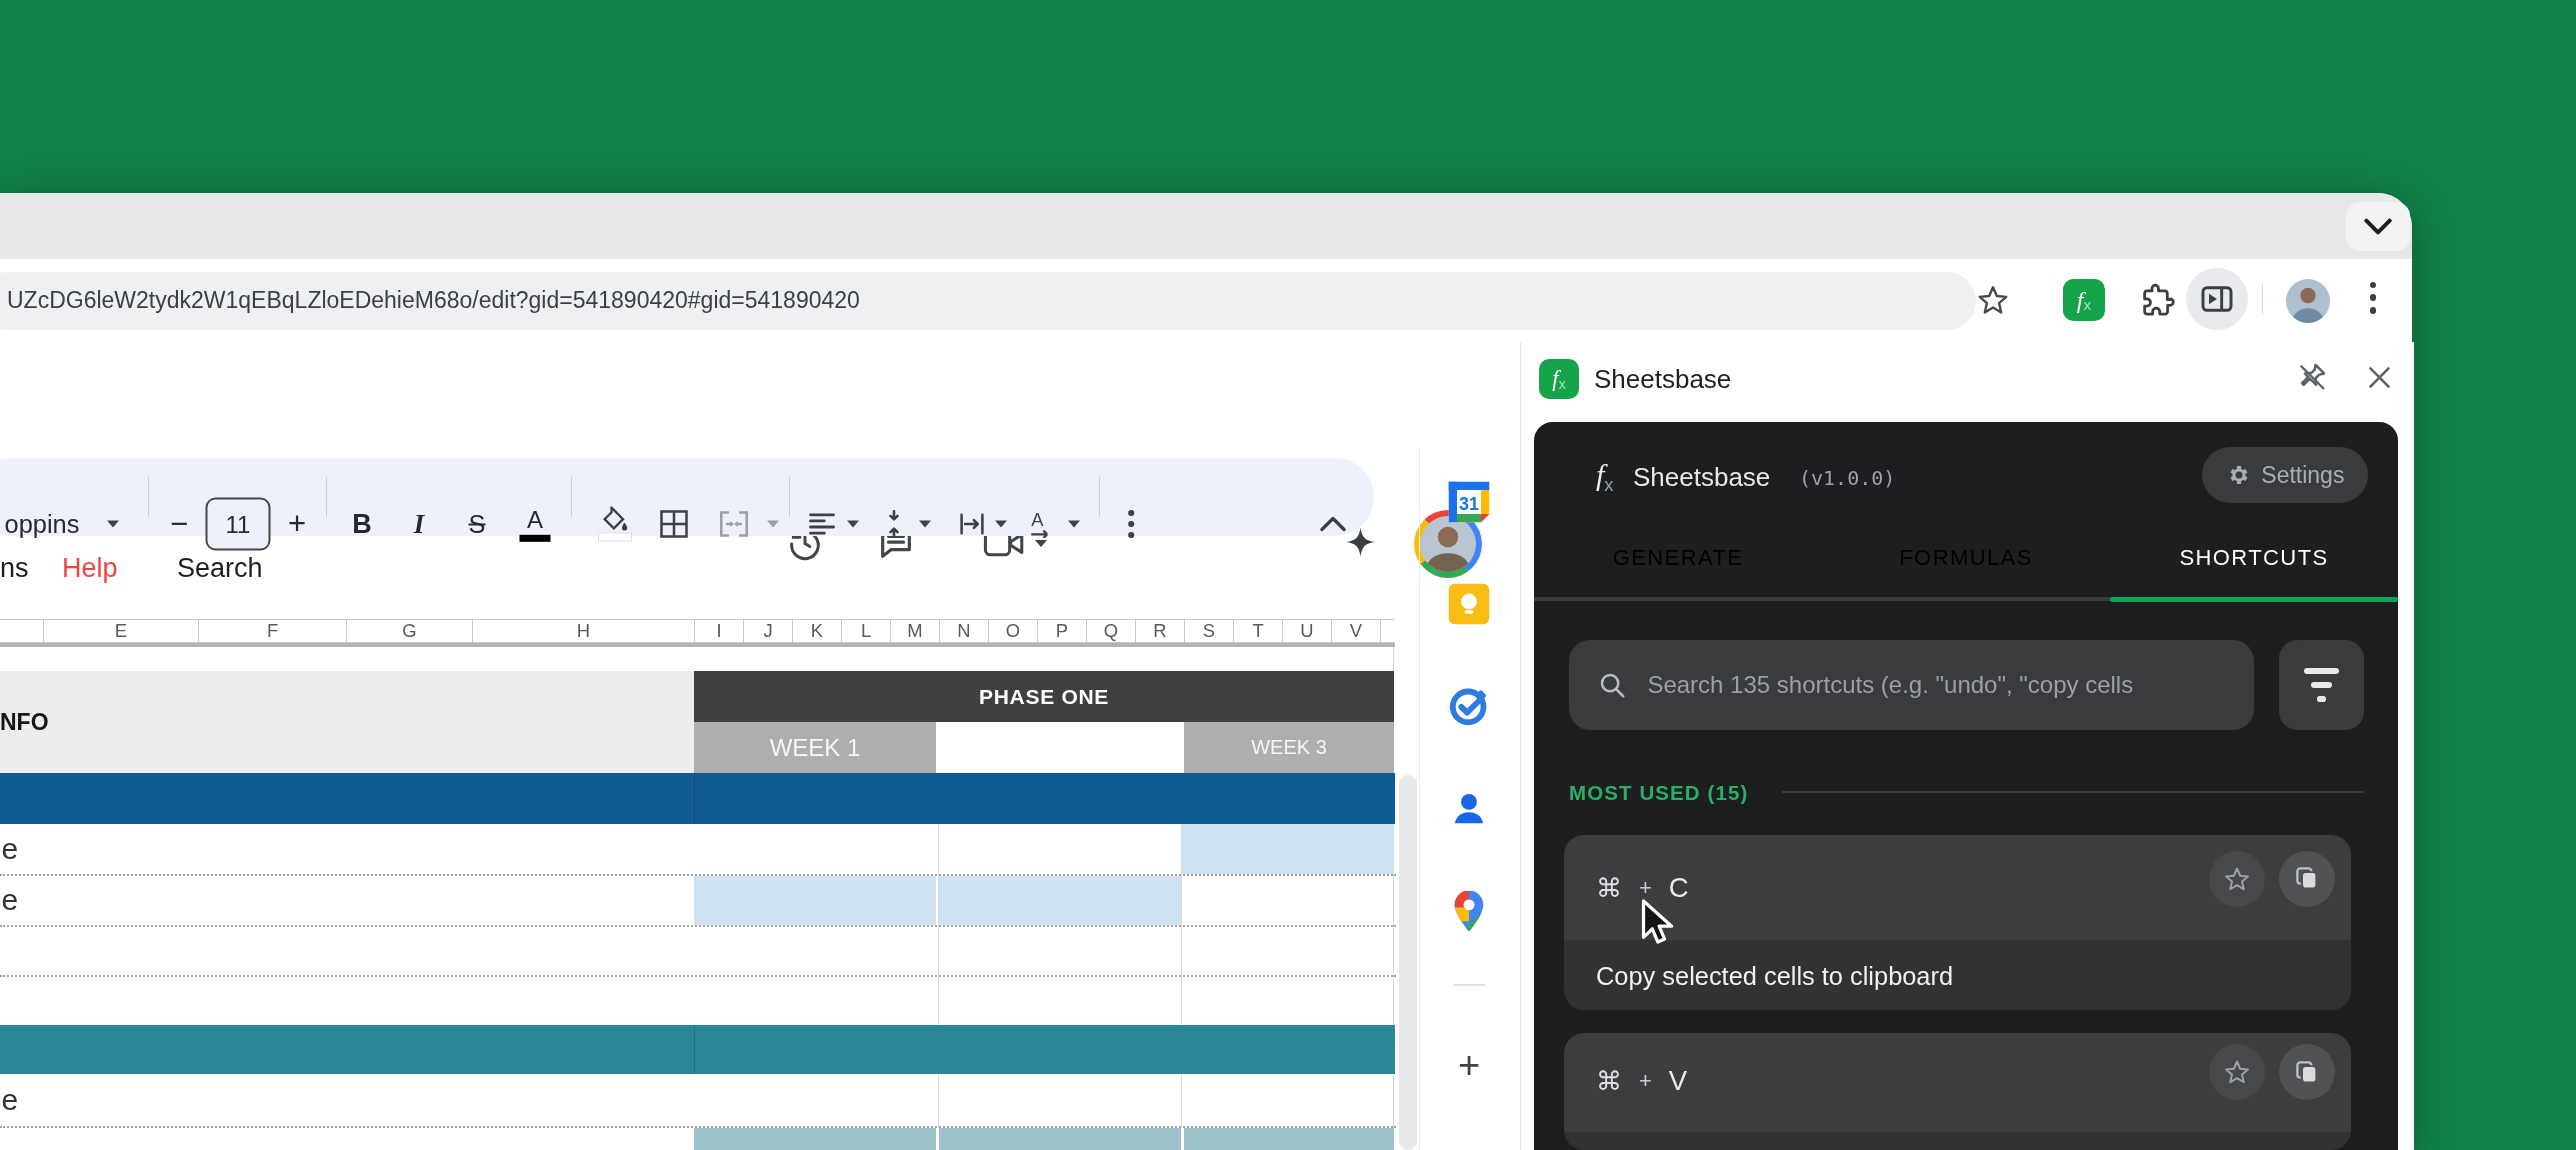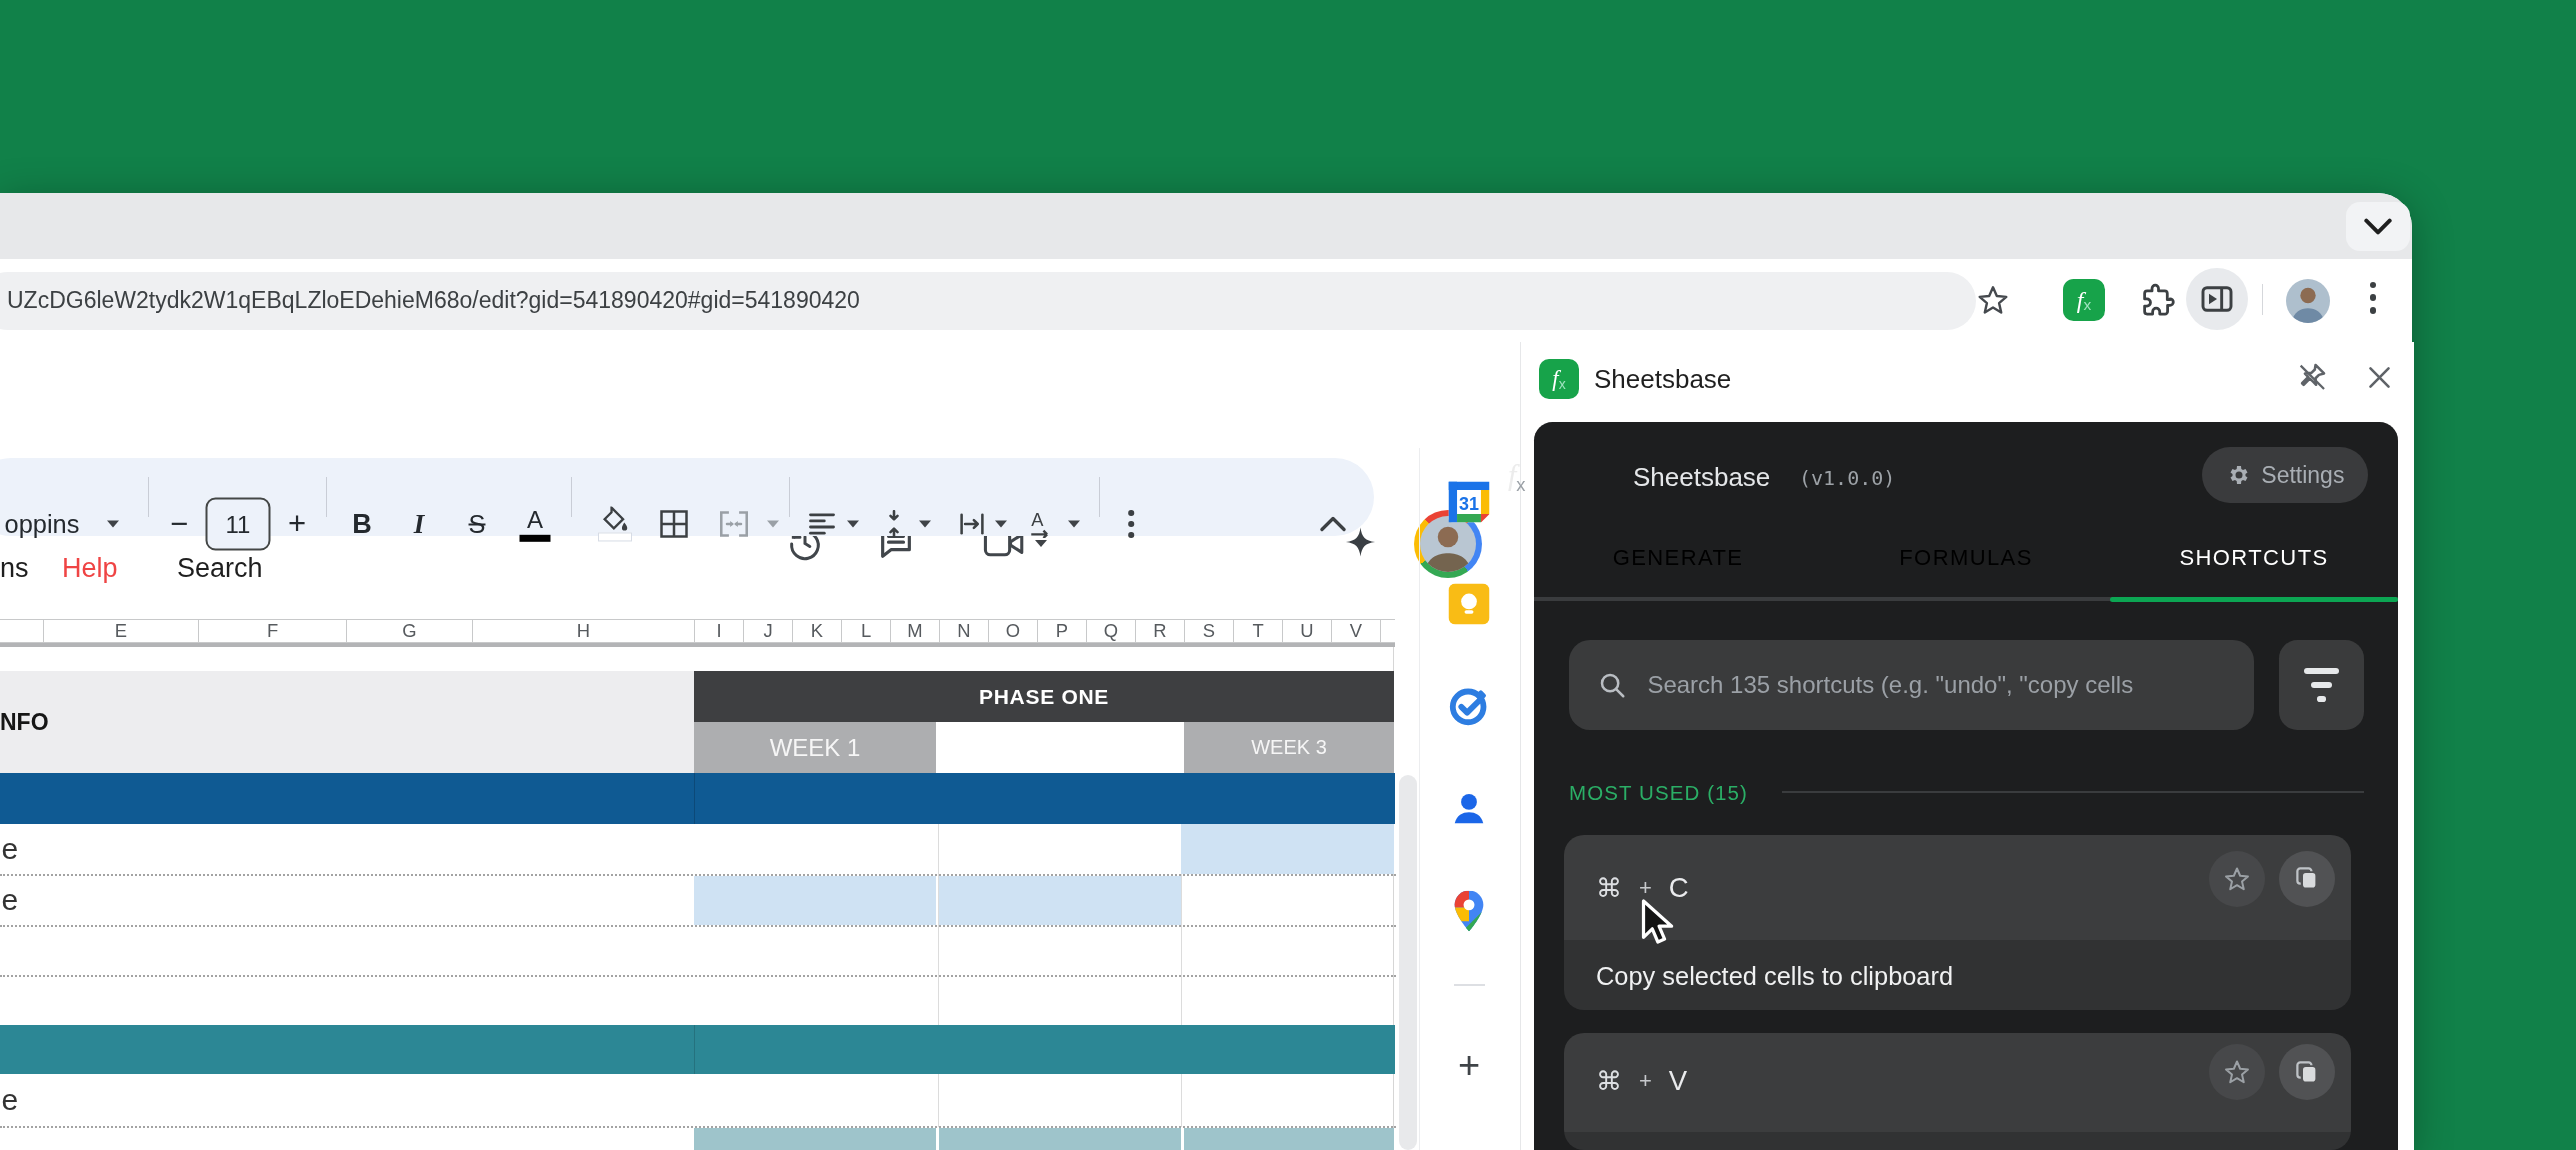--- a/index.html
+++ b/index.html
@@ -370,21 +370,21 @@
   </span>
   <span class="abs ib" style="left:2364px;top:362px">
     <svg width="31" height="31" viewBox="0 0 24 24" stroke="#5f6368" stroke-width="2" stroke-linecap="round">
         <line x1="5" y1="5" x2="19" y2="19"></line>
         <line x1="19" y1="5" x2="5" y2="19"></line>
       </svg>
   </span>
 
   <div class="panel-dark"></div>
 
-  <span class="abs" style="left:1508px;top:458px;color:#ECECEC">
+  <span class="abs" style="left:1596px;top:458px;color:#ECECEC">
     <span style="font-size:30px;font-family:'Liberation Serif',serif;font-style:italic">f</span><span style="font-size:18.4px;color:#9AA0A6;vertical-align:-5.6px">x</span>
   </span>
   <span class="abs" style="left:1633px;top:462px;font-size:26px;color:#E5E7E9">Sheetsbase</span>
   <span class="abs" style="left:1799px;top:466px;font-size:20px;color:#9DA2A7;font-family:'DejaVu Sans Mono',monospace">(v1.0.0)</span>
   <div class="abs" style="left:2202px;top:447px;height:56px;border-radius:28px;background:#3A3B3D;display:flex;align-items:center;padding:0 24px">
     <span>
       <svg width="24" height="24" viewBox="0 0 24 24">
           <path d="M19.4 13c.1-.3.1-.6.1-1s0-.7-.1-1l2.1-1.6-2-3.5-2.5 1a7 7 0 0 0-1.7-1L15 3h-4l-.3 2.9c-.6.2-1.2.6-1.7 1l-2.5-1-2 3.5L6.6 11c-.1.3-.1.6-.1 1s0 .7.1 1l-2.1 1.6 2 3.5 2.5-1c.5.4 1.1.8 1.7 1L11 21h4l.3-2.9c.6-.2 1.2-.6 1.7-1l2.5 1 2-3.5zM13 15.5a3.5 3.5 0 1 1 0-7 3.5 3.5 0 0 1 0 7z" fill="#A9AEB4"></path>
         </svg>
     </span>
@@ -408,21 +408,21 @@
   </div>
   <style>input::placeholder{color:#9BA0A6;opacity:1}</style>
   <div class="abs ib" style="left:2279px;top:640px;width:85px;height:90px;border-radius:18.4px;background:#3A3B3C;flex-direction:column;gap:7.8px">
     <span style="display:flex;flex-direction:column;align-items:center;gap:7.8px">
       <span style="width:35px;height:6.4px;border-radius:3.5px;background:#E6E8EA;display:block"></span>
       <span style="width:21px;height:6.4px;border-radius:3.5px;background:#E6E8EA;display:block"></span>
       <span style="width:8.5px;height:6.4px;border-radius:2.8px;background:#E6E8EA;display:block"></span>
     </span>
   </div>
 
-  <span class="abs" style="left:1569px;top:781px;font-size:20.5px;font-weight:normal;letter-spacing:1.1px;color:#2BAE66">MOST USED (15)</span>
+  <span class="abs" style="left:1569px;top:781px;font-size:20.5px;font-weight:bold;letter-spacing:1.1px;color:#2BAE66">MOST USED (15)</span>
   <div class="abs" style="left:1782px;top:791px;width:582px;height:2.1px;background:#3A3C3E"></div>
 
   <div class="card" style="top:835px;height:175px">
     <div style="position:relative;height:105px;background:#3C3D3E">
       <span class="keys" style="top:37px">
         <span class="k-cmd">⌘</span>
         <span class="k-plus">+</span>
         <span class="k-key">C</span>
       </span>
       <span class="cbtn" style="left:645px;top:15.5px;background:#47484A">

